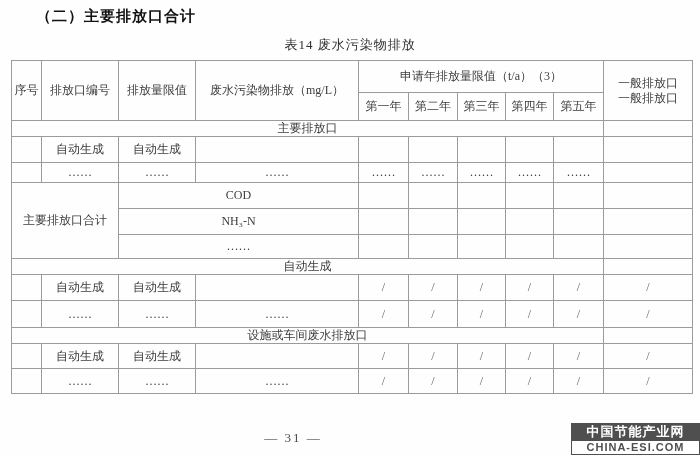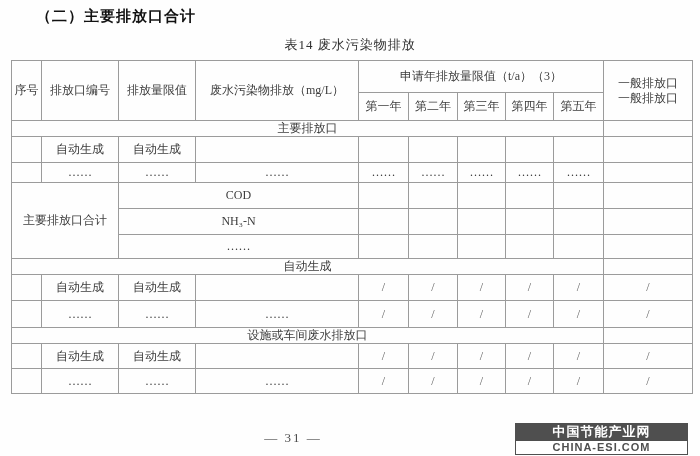--- a/index.html
+++ b/index.html
@@ -27,21 +27,21 @@
   }
   tr.hr1{height:32px;} tr.hr2{height:28px;}
   tr.sec{height:16px;}  tr.r26{height:26px;} tr.r20{height:20px;}
   tr.r24{height:24px;}  tr.r27{height:27px;} tr.r25{height:25px;}
   .slash{color:#5c5c5c;}
   .footer-page{
     position:absolute;left:0;top:430px;width:556px;text-align:center;
     font-size:13px;color:#4c4c4c;letter-spacing:2px;padding-left:15px;
   }
   .watermark{
-    position:absolute;right:12px;top:423px;width:173px;
+    position:absolute;right:0;top:423px;width:129px;
     font-family:"Liberation Sans","DejaVu Sans",sans-serif;
   }
   .wm-banner{
     height:18px;line-height:18px;text-align:center;color:#ffffff;
     font-size:13px;font-weight:bold;letter-spacing:1px;background:#4f4f4f;
   }
   .wm-url{
     height:13px;line-height:13px;text-align:center;color:#4f4f4f;
     background:#ffffff;border:1px solid #4f4f4f;border-top:none;
     font-size:11px;font-weight:bold;letter-spacing:1px;

